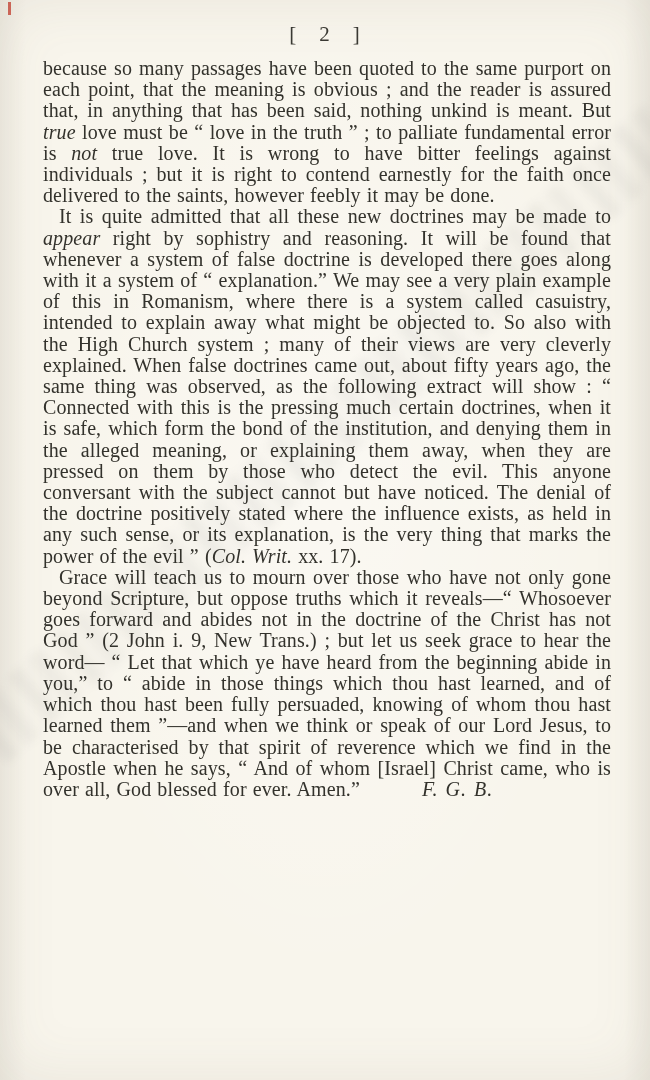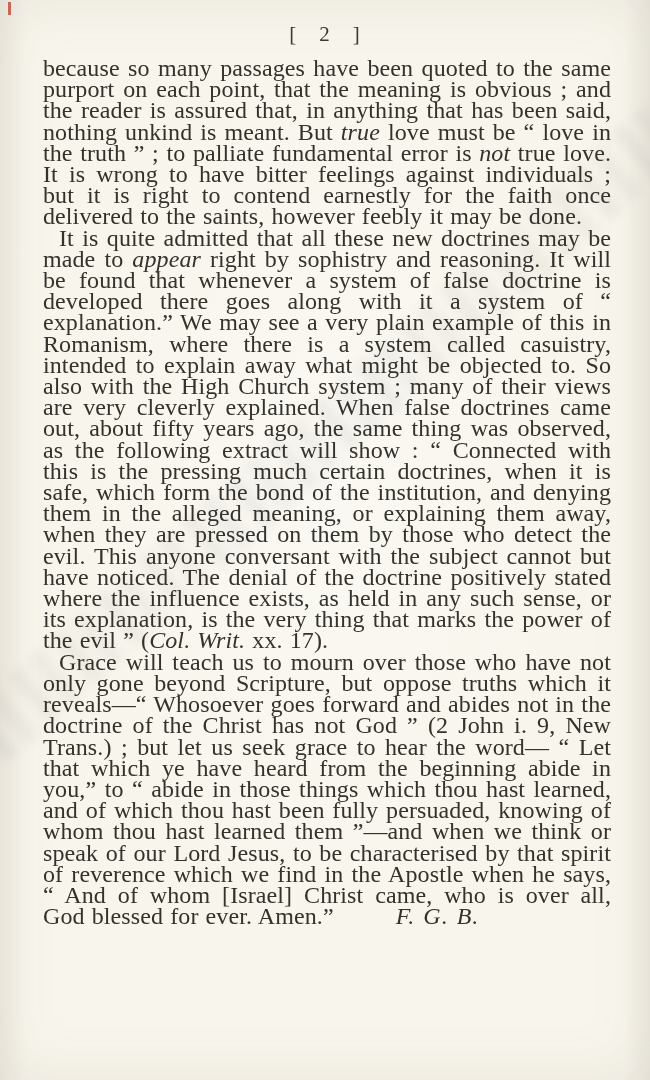--- a/index.html
+++ b/index.html
@@ -61,21 +61,21 @@
     gap: 22px;
     font-size: 21px;
     letter-spacing: 1px;
     color: #3a3933;
   }
   .text-block {
     position: absolute;
     top: 58px;
     left: 43px;
     width: 568px;
-    font-size: 24px;
+    font-size: 20px;
     line-height: 21.2px;
     text-align: justify;
     letter-spacing: 0.1px;
     word-spacing: 1px;
   }
   .para {
     margin: 0;
     text-indent: 16px;
   }
   .para.no-indent {

